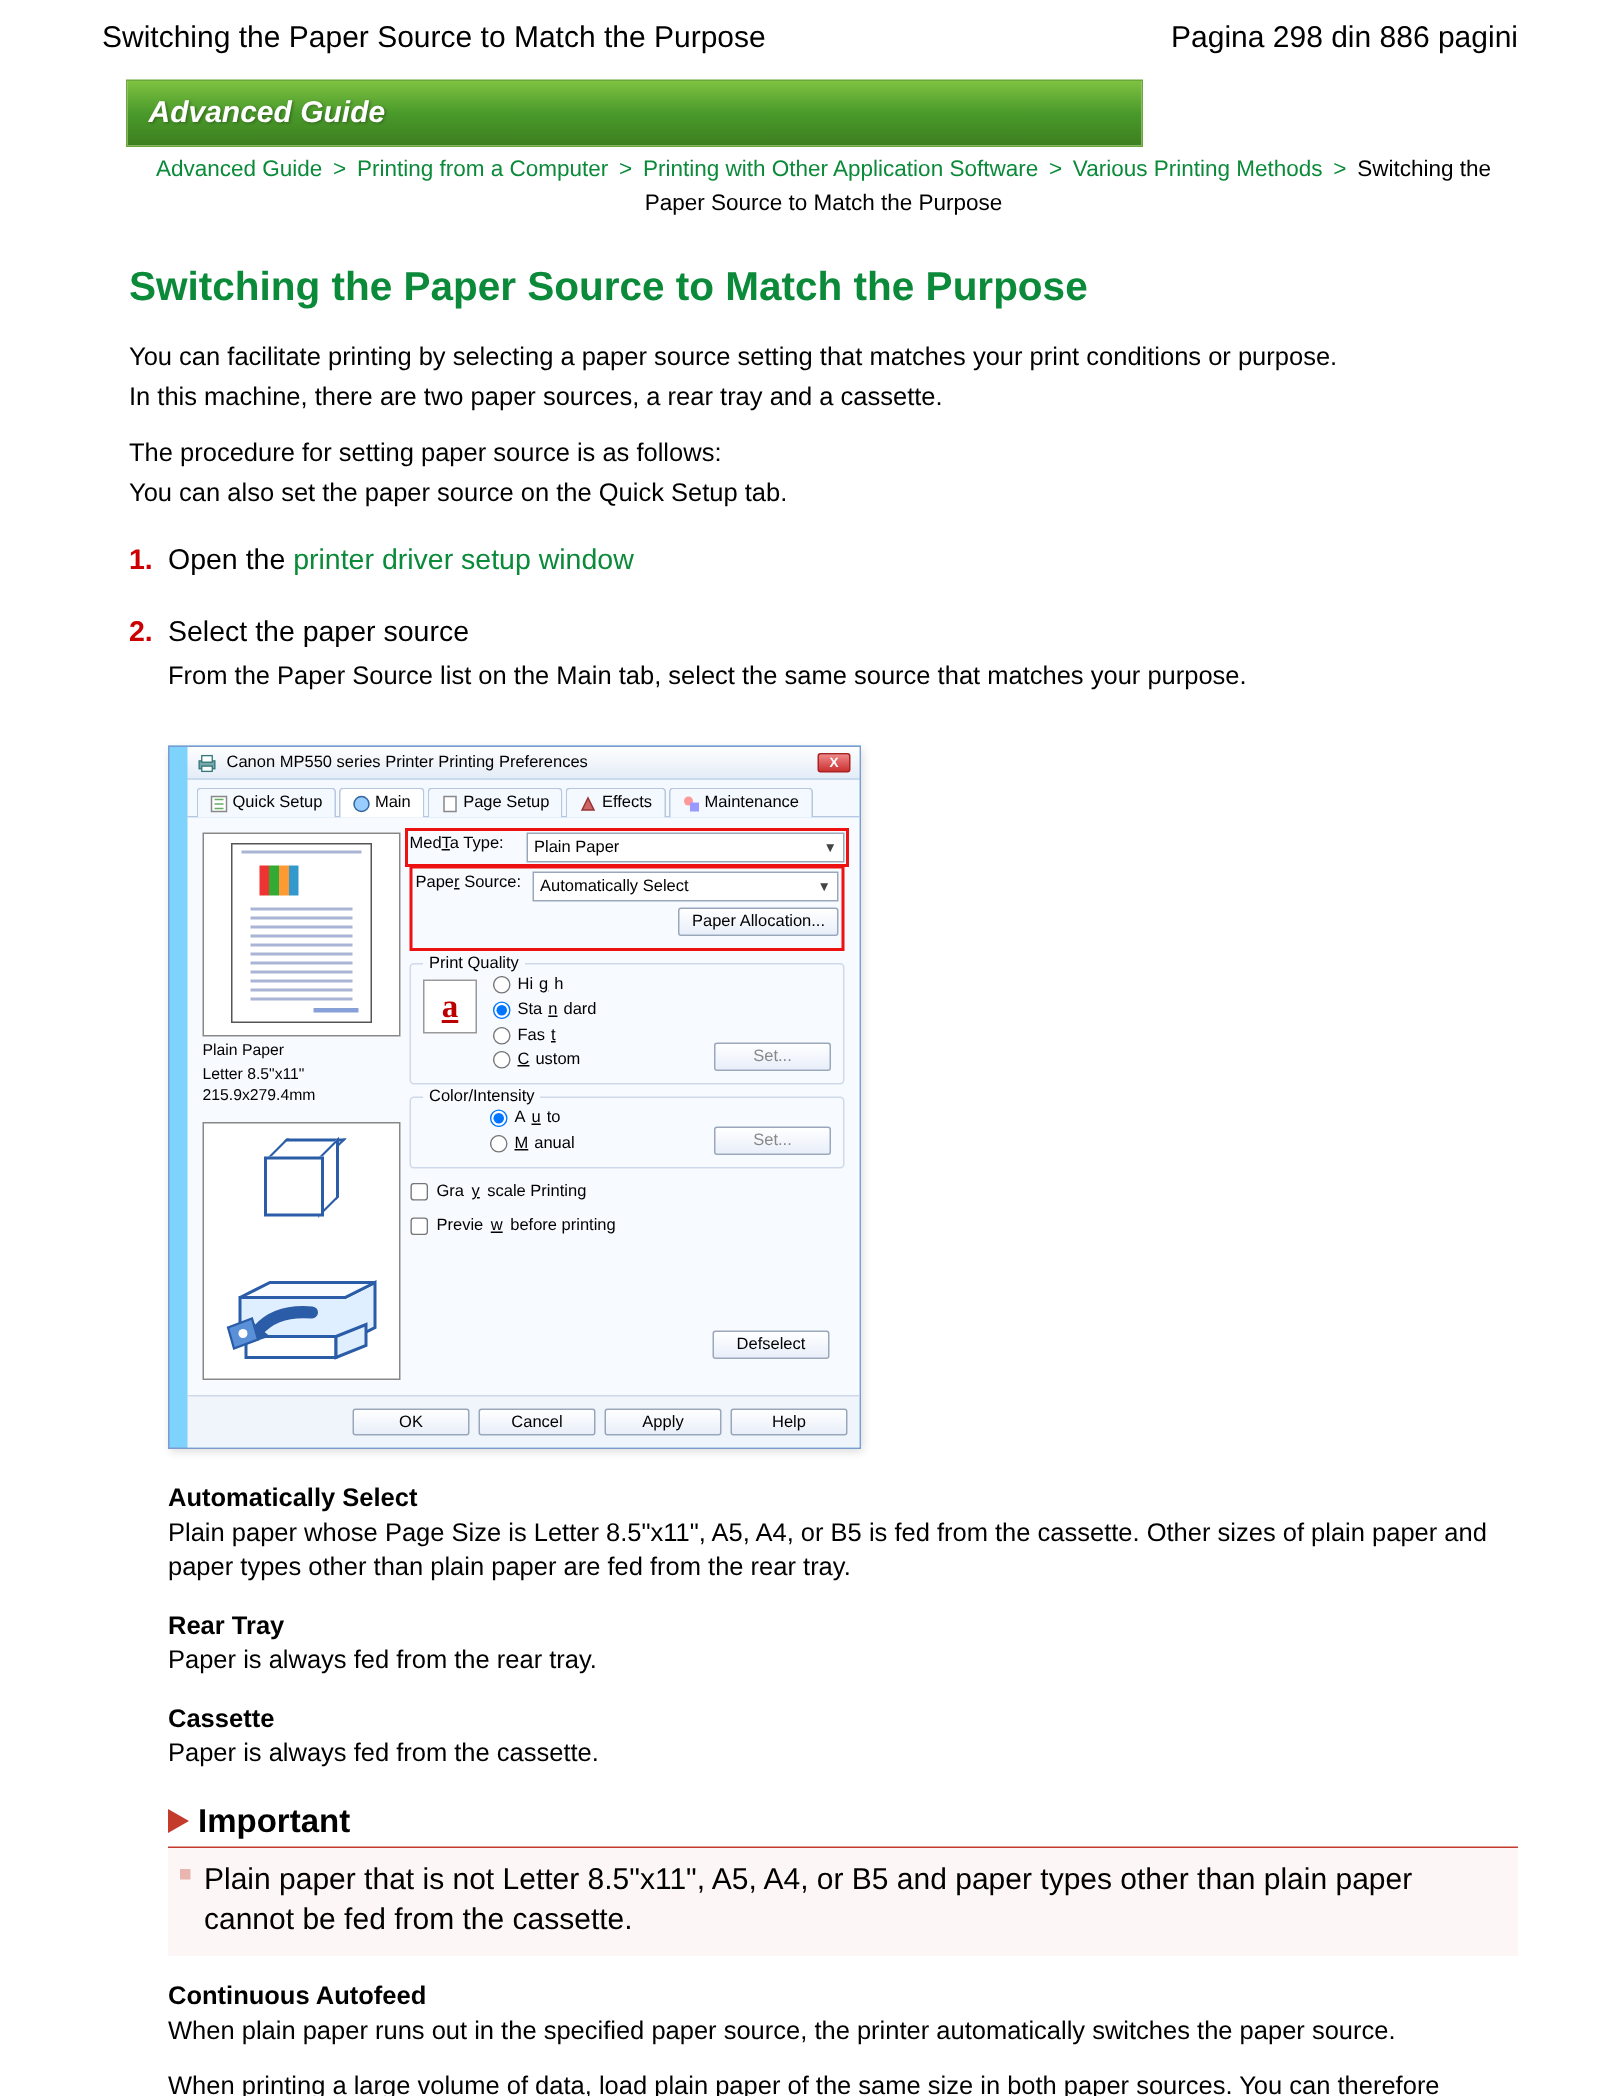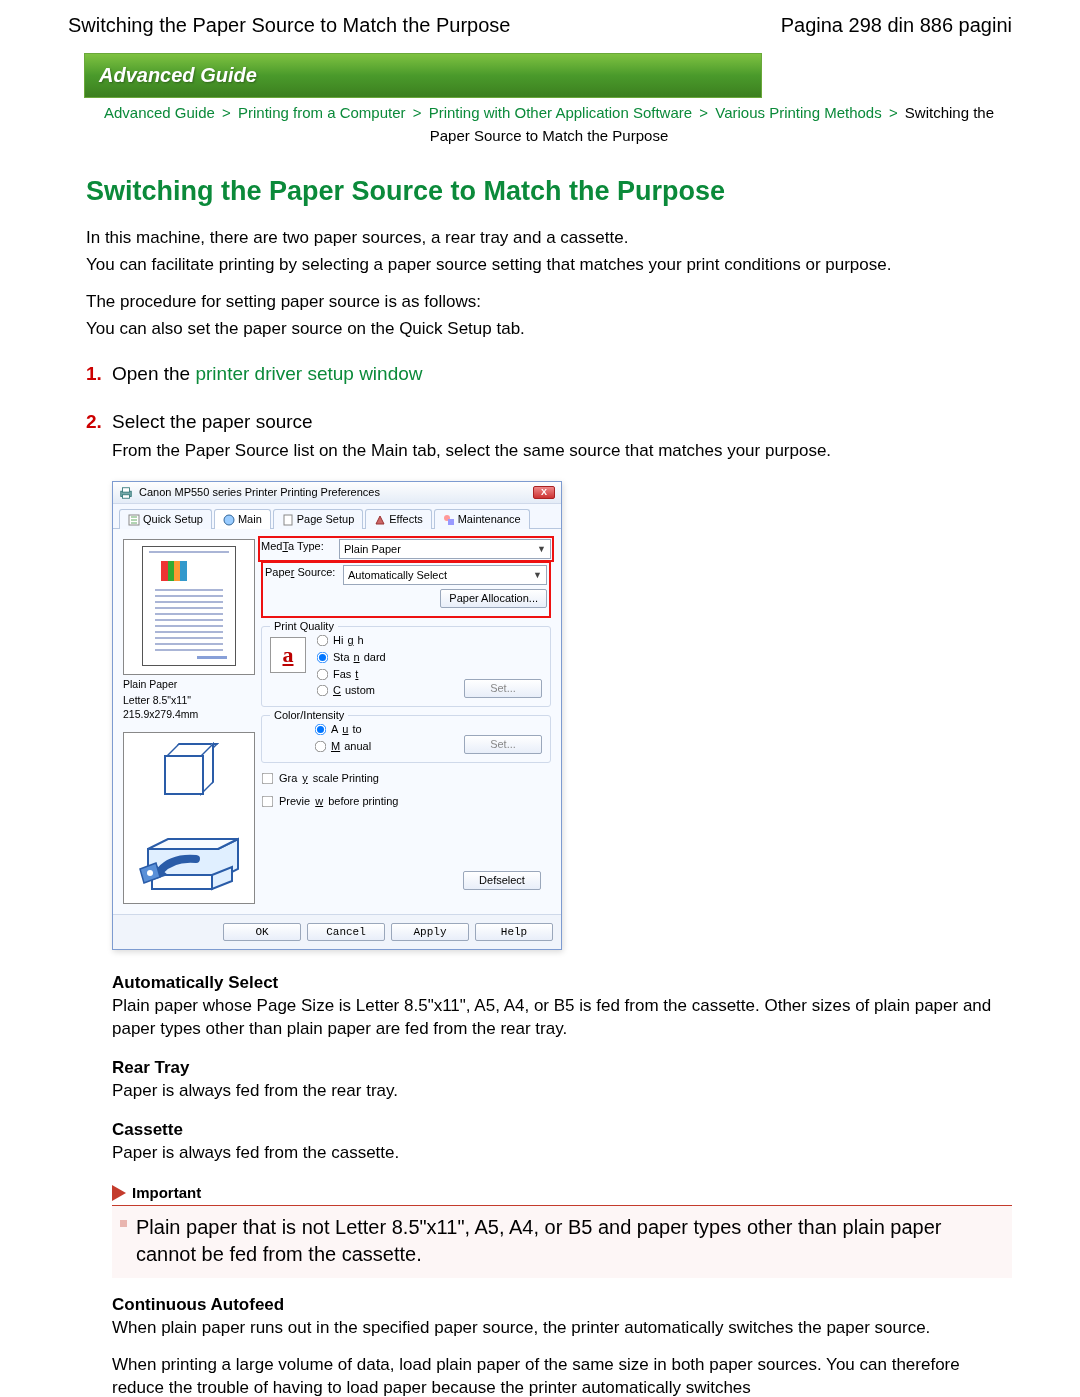--- a/index.html
+++ b/index.html
@@ -69,25 +69,26 @@
   ol.steps > li > .step-title {
     font-size: 19px;
     margin-bottom: 6px;
   }
   .green-link { color: #0b8a3a; }
   .step-body { margin-top: 4px; }
   
   .dialog {
     width: 448px;
     border: 1px solid #7d9bd0;
-    margin: 18px 0 22px 0;
+    margin: 34px 0 22px 0;
     font-family: "Segoe UI", Tahoma, sans-serif;
     font-size: 11px;
-    background: #22c55e;
+    background: #7dd3fc;
     box-shadow: 1px 2px 6px rgba(0,0,0,0.15);
+    padding-left: 12px;
   }
   .dlg-title {
     display: flex; align-items: center;
     background: linear-gradient(to bottom, #fefefe, #e4ecf7);
     padding: 3px 6px;
     border-bottom: 1px solid #cfd9ea;
   }
   .dlg-title .tic {
     width: 14px; height: 14px; margin-right: 6px;
     display: inline-block;
@@ -208,34 +209,34 @@
   }
   .radio-col { display:flex; flex-direction:column; gap:2px; }
   .radio-row { display:flex; align-items:center; gap:4px; }
   .radio-row input { margin:0; transform:scale(0.9); }
   .radio-row .u { text-decoration:underline; }
   .chk-row { display:flex; align-items:center; gap:5px; margin-top:8px; }
   .chk-row input { margin:0; transform:scale(0.9); }
   .chk-row .u { text-decoration:underline; }
   .dlg-footer {
     display:flex; justify-content:flex-end; gap:6px;
-    padding:8px; background:#f0f4fb; border-top:1px solid #cfd9ea;font-family:Liberation Mono, monospace;
+    padding:8px; background:#f0f4fb; border-top:1px solid #cfd9ea;
   }
   .defaults-row { display:flex; justify-content:flex-end; padding:2px 10px 6px 0; }
   .spacer-flex { flex:1; }
 
   
   .opt-block { margin-top:16px; }
   .opt-title { font-weight:bold; }
 
   
   .important-wrap { margin-top:18px; }
   .important-hdr {
     display:flex; align-items:center; gap:6px;
-    font-weight:bold; font-size:15px;
+    font-weight:bold; font-size:22px;
     border-bottom:1.5px solid #c43b2c;
     padding-bottom:2px;
   }
   .imp-tri {
     width:0; height:0;
     border-top:8px solid transparent;
     border-bottom:8px solid transparent;
     border-left:14px solid #c43b2c;
   }
   .imp-body {
@@ -269,22 +270,22 @@
     <span class="sep">&gt;</span>
     <a href="#">Various Printing Methods</a>
     <span class="sep">&gt;</span>
     <span class="current">Switching the Paper Source to Match the Purpose</span>
   </div>
 
   <div class="body-indent">
 
     <h1 class="section-title">Switching the Paper Source to Match the Purpose</h1>
 
+    <p>You can facilitate printing by selecting a paper source setting that matches your print conditions or purpose.</p>
     <p>In this machine, there are two paper sources, a rear tray and a cassette.</p>
-    <p>You can facilitate printing by selecting a paper source setting that matches your print conditions or purpose.</p>
     <p class="para-gap">The procedure for setting paper source is as follows:</p>
     <p>You can also set the paper source on the Quick Setup tab.</p>
 
     <ol class="steps">
       <li>
         <span class="num">1.</span>
         <div class="step-title">
           <span>Open the </span><span class="green-link">printer driver setup window</span>
         </div>
       </li>

